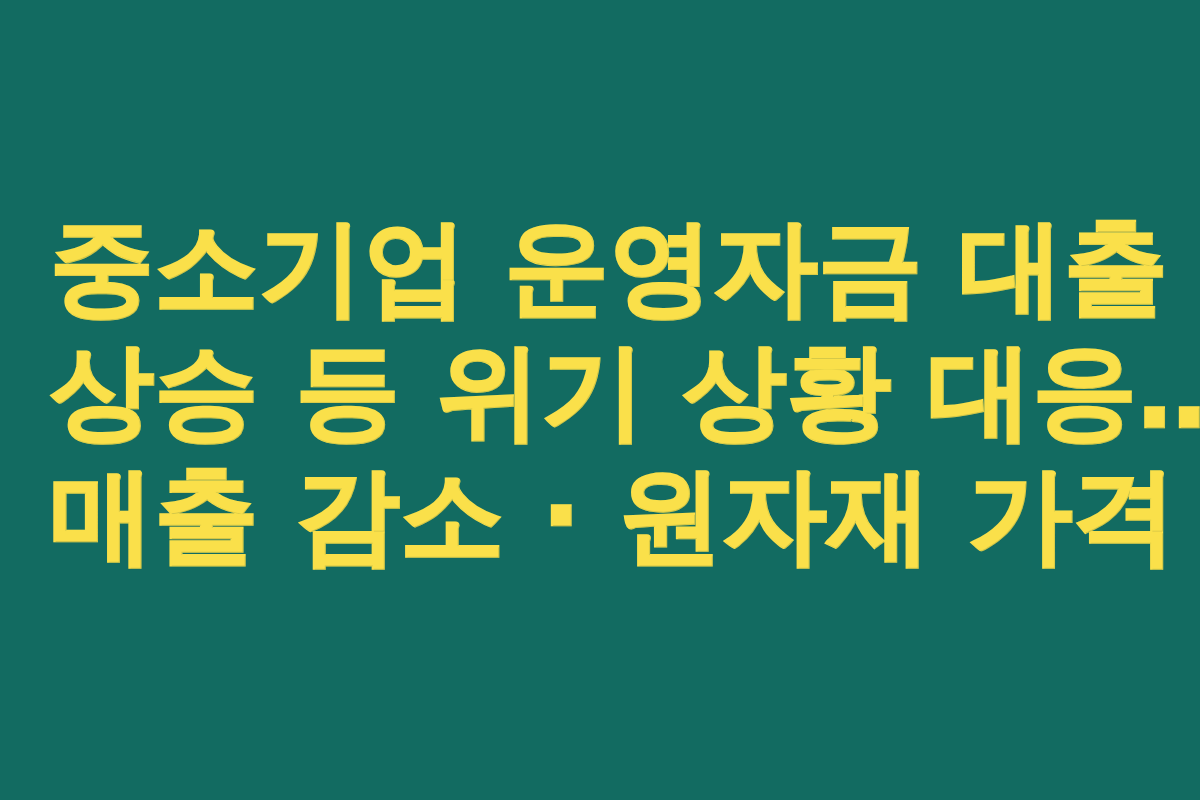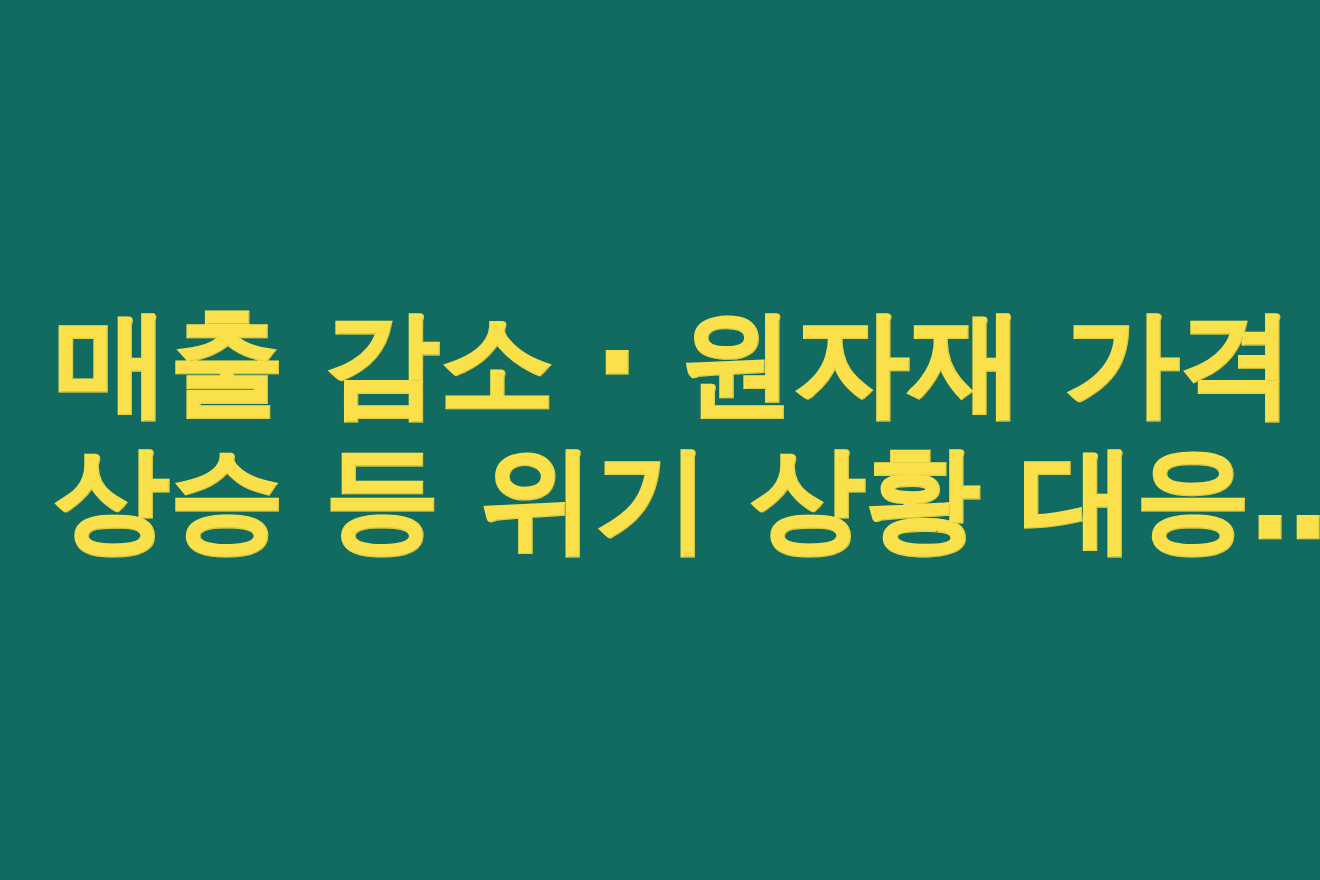--- a/index.html
+++ b/index.html
@@ -55,20 +55,21 @@
        1px 1px 0 rgba(10, 70, 64, 0.18);
   }
 </style>
 </head>
 <body>
 
 <div class="banner" style="background: rgb(18, 107, 97);">
 
   <div class="headline-block">
 
+    <span class="headline-line" style="color: rgb(250, 224, 74); -webkit-text-stroke-color: rgb(250, 224, 74);">중소기업 운영자금 대출</span>
+
+    <span class="headline-line" style="color: rgb(250, 224, 74); -webkit-text-stroke-color: rgb(250, 224, 74);">상승 등 위기 상황 대응…</span>
 
     <span class="headline-line" style="color: rgb(250, 224, 74); -webkit-text-stroke-color: rgb(250, 224, 74);">매출 감소 · 원자재 가격</span>
-
-    <span class="headline-line" style="color: rgb(250, 224, 74); -webkit-text-stroke-color: rgb(250, 224, 74);">상승 등 위기 상황 대응…</span>
 
   </div>
 
 </div>
 
 </body></html>

